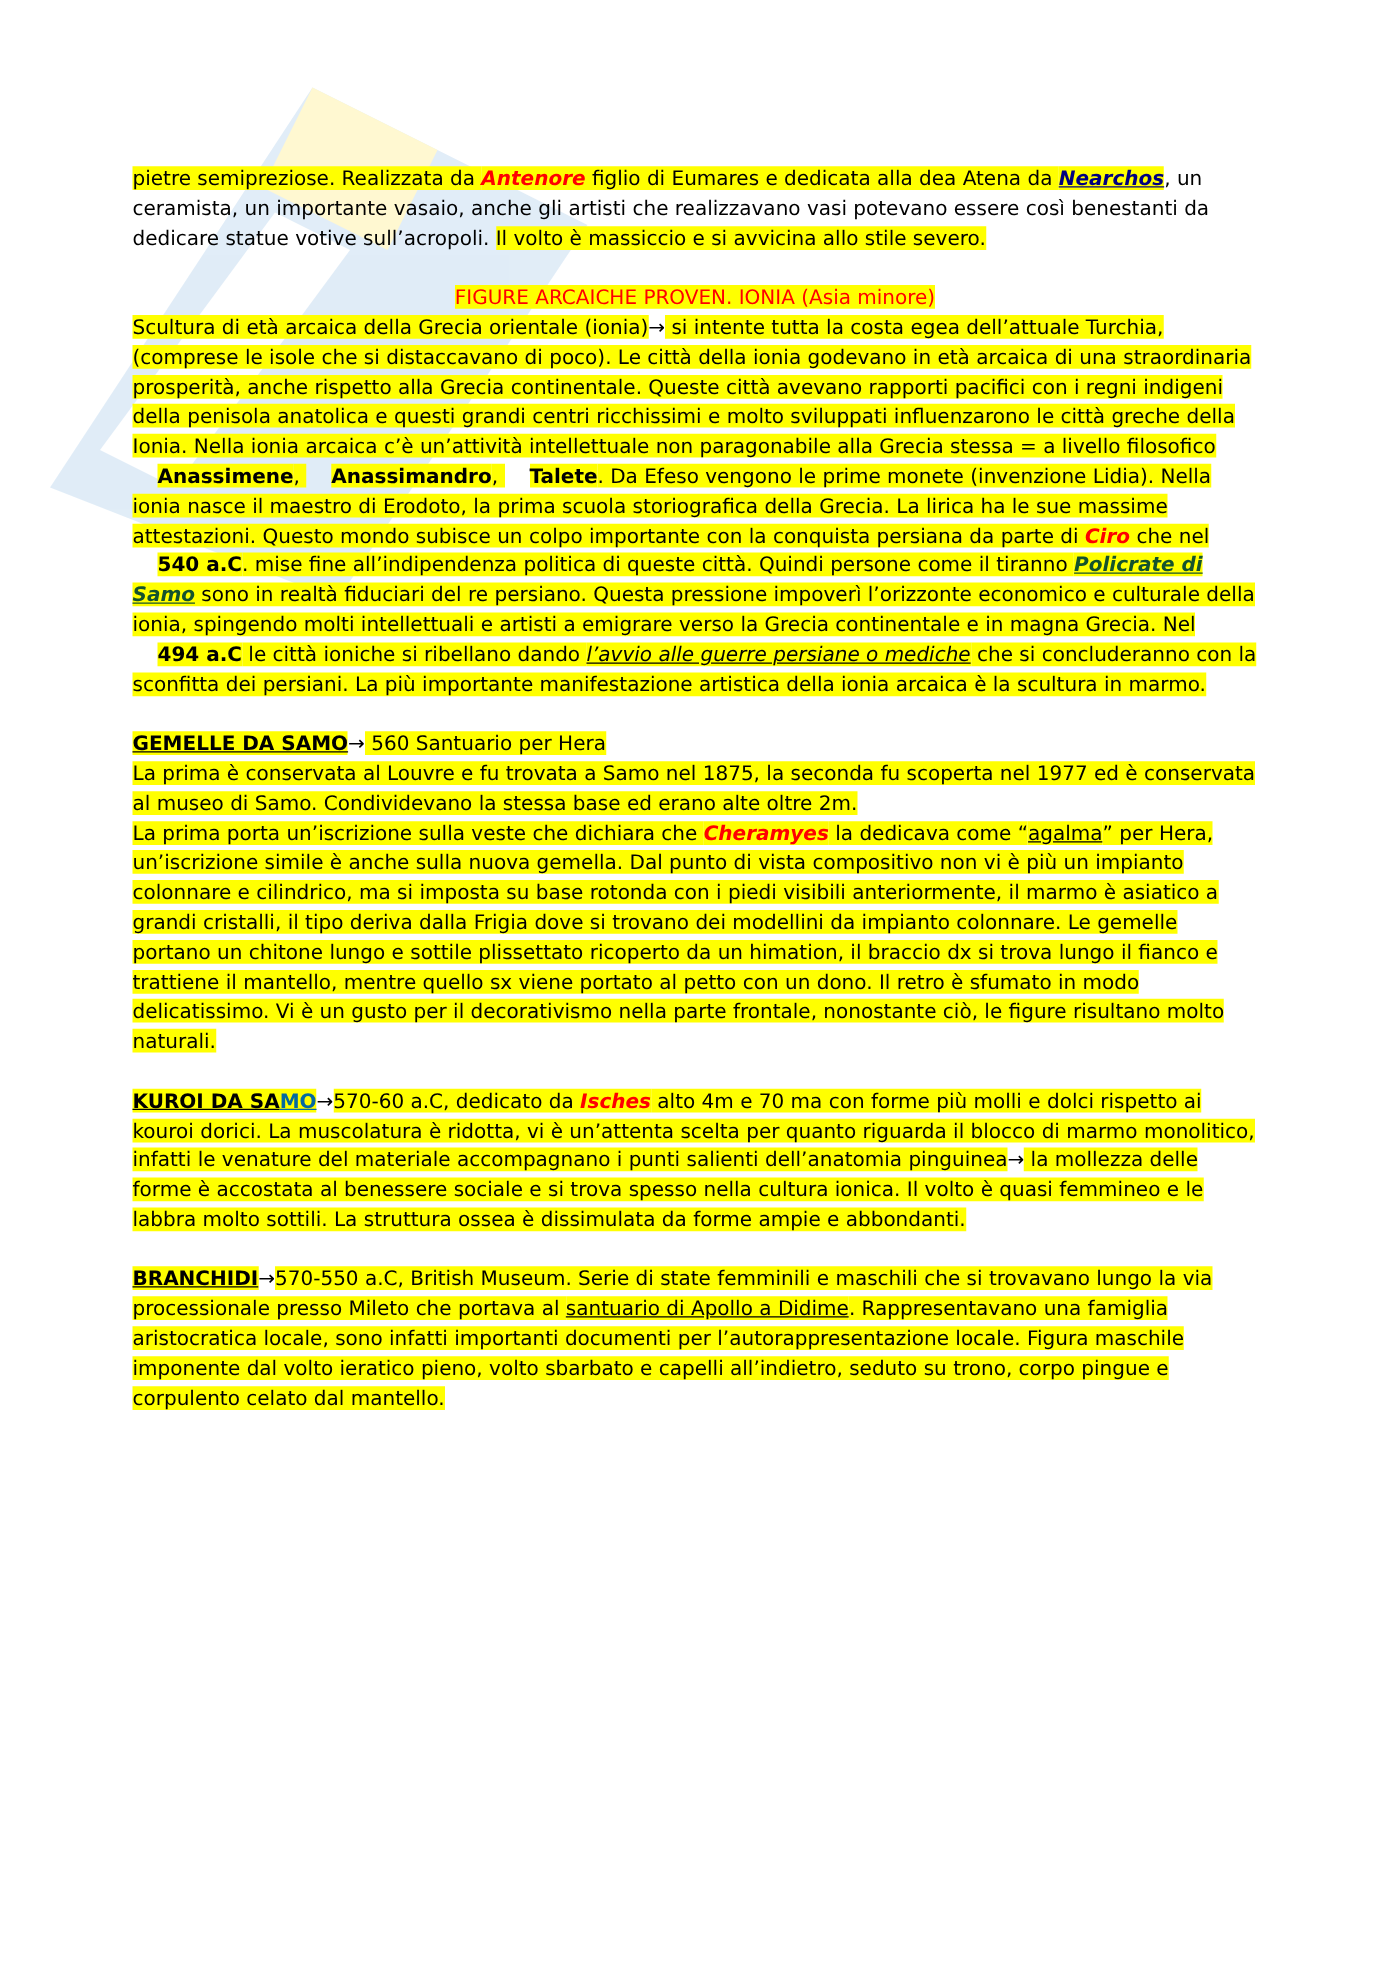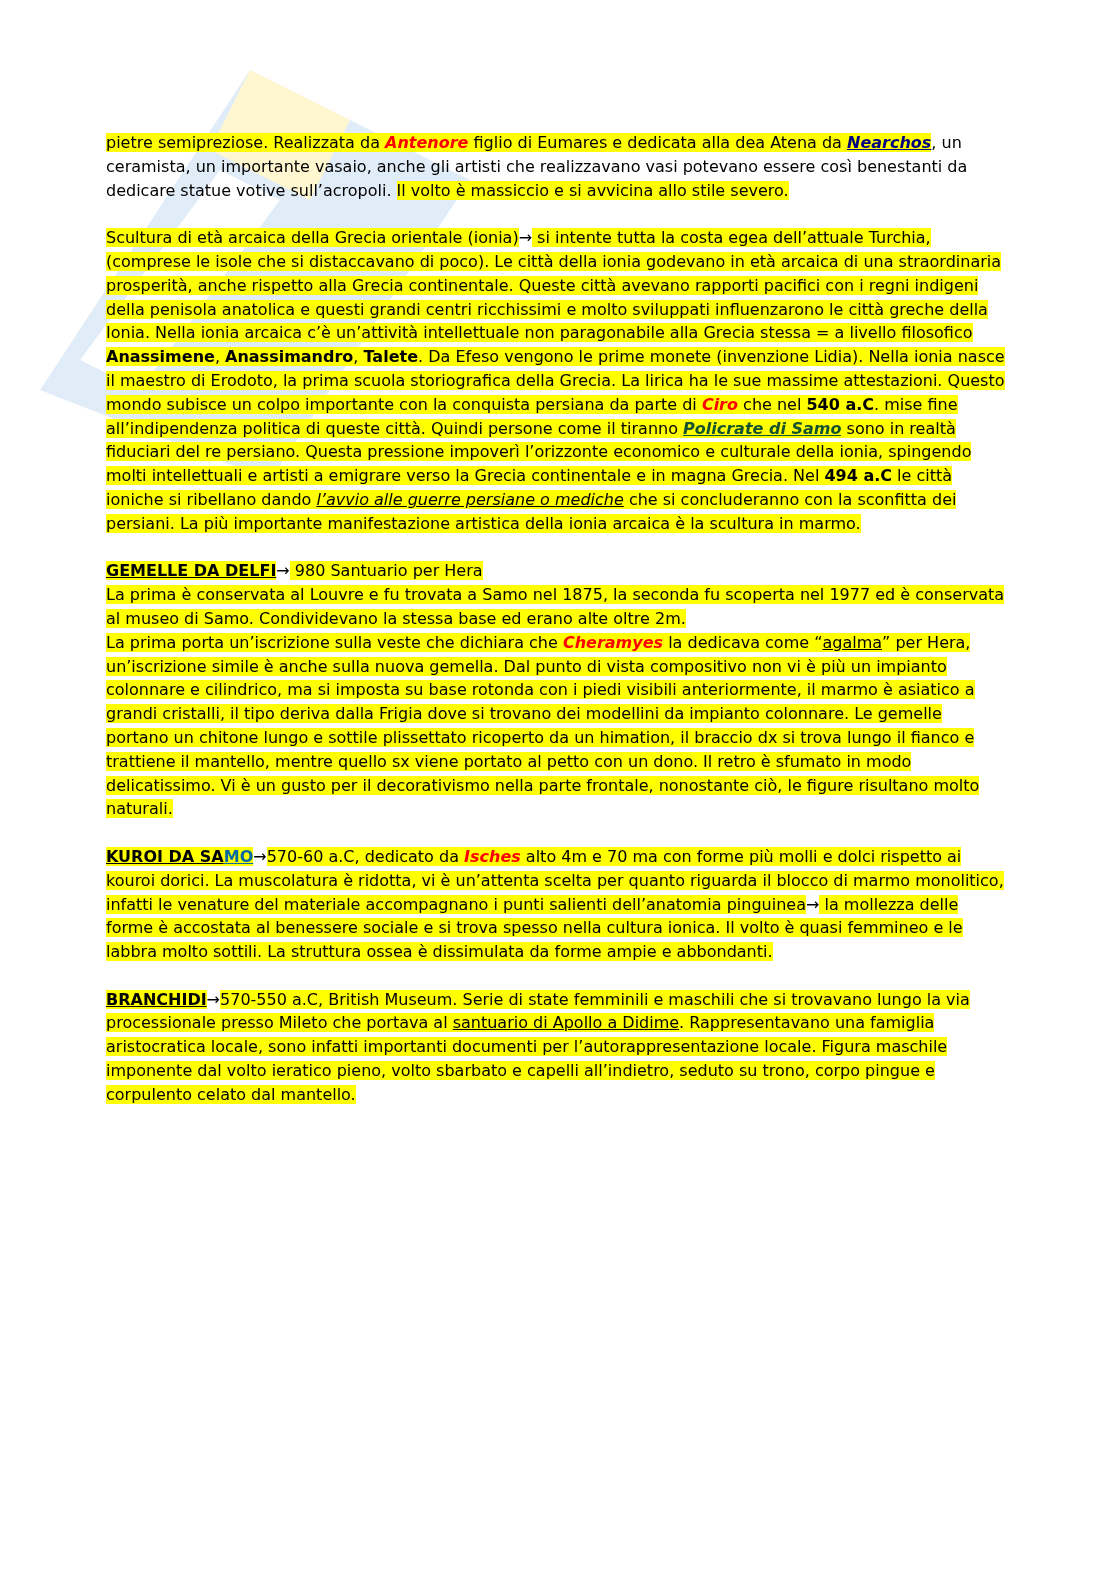--- a/index.html
+++ b/index.html
@@ -9,21 +9,21 @@
           font-family: "DejaVu Sans", sans-serif; font-size: 16px; line-height: 23.8px; color: #000; }
   p { margin: 0; }
   .hl { background: #ffff00; }
   .gap { height: 23.8px; }
   .gap2 { height: 47.6px; }
   .center { text-align: center; }
   .red { color: #ff0000; }
   .red-bi { color: #ff0000; font-weight: bold; font-style: italic; }
   .navy-biu { color: #000080; font-weight: bold; font-style: italic; text-decoration: underline; }
   .green-bi { color: #14532d; font-weight: bold; font-style: italic; text-decoration: underline; }
-  .b { font-weight: bold; }
+  .b { font-weight: bold; margin-left: 20px; }
   .iu { font-style: italic; text-decoration: underline; }
   .u { text-decoration: underline; }
   .bu { font-weight: bold; text-decoration: underline; }
   .bu-navy { font-weight: bold; text-decoration: underline; color: #0369a1; }
 </style>
 </head>
 <body>
 
 <svg class="watermark" viewBox="0 0 470 420">
   <g opacity="0.18">
@@ -34,29 +34,32 @@
 </svg>
 
 <div class="page">
 
   <p>
     <span class="hl">pietre semipreziose. Realizzata da </span><span class="hl red-bi">Antenore</span><span class="hl"> figlio di Eumares e dedicata alla dea Atena da </span><span class="hl navy-biu">Nearchos</span><span>, un ceramista, un importante vasaio, anche gli artisti che realizzavano vasi potevano essere così benestanti da dedicare statue votive sull’acropoli. </span><span class="hl">Il volto è massiccio e si avvicina allo stile severo.</span>
   </p>
 
   <div class="gap"></div>
 
+  <p class="center">
+    <span class="hl red">FIGURE ARCAICHE PROVEN. IONIA (Asia minore)</span>
+  </p>
 
   <p>
     <span class="hl">Scultura di età arcaica della Grecia orientale (ionia)</span><span>→</span><span class="hl"> si intente tutta la costa egea dell’attuale Turchia, (comprese le isole che si distaccavano di poco). Le città della ionia godevano in età arcaica di una straordinaria prosperità, anche rispetto alla Grecia continentale. Queste città avevano rapporti pacifici con i regni indigeni della penisola anatolica e questi grandi centri ricchissimi e molto sviluppati influenzarono le città greche della Ionia. Nella ionia arcaica c’è un’attività intellettuale non paragonabile alla Grecia stessa = a livello filosofico </span><span class="hl b">Anassimene</span><span class="hl">, </span><span class="hl b">Anassimandro</span><span class="hl">, </span><span class="hl b">Talete</span><span class="hl">. Da Efeso vengono le prime monete (invenzione Lidia). Nella ionia nasce il maestro di Erodoto, la prima scuola storiografica della Grecia. La lirica ha le sue massime attestazioni. Questo mondo subisce un colpo importante con la conquista persiana da parte di </span><span class="hl red-bi">Ciro</span><span class="hl"> che nel </span><span class="hl b">540 a.C</span><span class="hl">. mise fine all’indipendenza politica di queste città. Quindi persone come il tiranno </span><span class="hl green-bi">Policrate di Samo</span><span class="hl"> sono in realtà fiduciari del re persiano. Questa pressione impoverì l’orizzonte economico e culturale della ionia, spingendo molti intellettuali e artisti a emigrare verso la Grecia continentale e in magna Grecia. Nel </span><span class="hl b">494 a.C</span><span class="hl"> le città ioniche si ribellano dando </span><span class="hl iu">l’avvio alle guerre persiane o mediche</span><span class="hl"> che si concluderanno con la sconfitta dei persiani. La più importante manifestazione artistica della ionia arcaica è la scultura in marmo.</span>
   </p>
 
   <div class="gap"></div>
 
   <p>
-    <span class="hl bu">GEMELLE DA DELFI</span><span>→</span><span class="hl"> 980 Santuario per Hera</span>
+    <span class="hl bu">GEMELLE DA SAMO</span><span>→</span><span class="hl"> 560 Santuario per Hera</span>
   </p>
   <p>
     <span class="hl">La prima è conservata al Louvre e fu trovata a Samo nel 1875, la seconda fu scoperta nel 1977 ed è conservata al museo di Samo. Condividevano la stessa base ed erano alte oltre 2m.</span>
   </p>
   <p>
     <span class="hl">La prima porta un’iscrizione sulla veste che dichiara che </span><span class="hl red-bi">Cheramyes</span><span class="hl"> la dedicava come “</span><span class="hl u">agalma</span><span class="hl">” per Hera, un’iscrizione simile è anche sulla nuova gemella. Dal punto di vista compositivo non vi è più un impianto colonnare e cilindrico, ma si imposta su base rotonda con i piedi visibili anteriormente, il marmo è asiatico a grandi cristalli, il tipo deriva dalla Frigia dove si trovano dei modellini da impianto colonnare. Le gemelle portano un chitone lungo e sottile plissettato ricoperto da un himation, il braccio dx si trova lungo il fianco e trattiene il mantello, mentre quello sx viene portato al petto con un dono. Il retro è sfumato in modo delicatissimo. Vi è un gusto per il decorativismo nella parte frontale, nonostante ciò, le figure risultano molto naturali.</span>
   </p>
 
   <div class="gap"></div>
 

